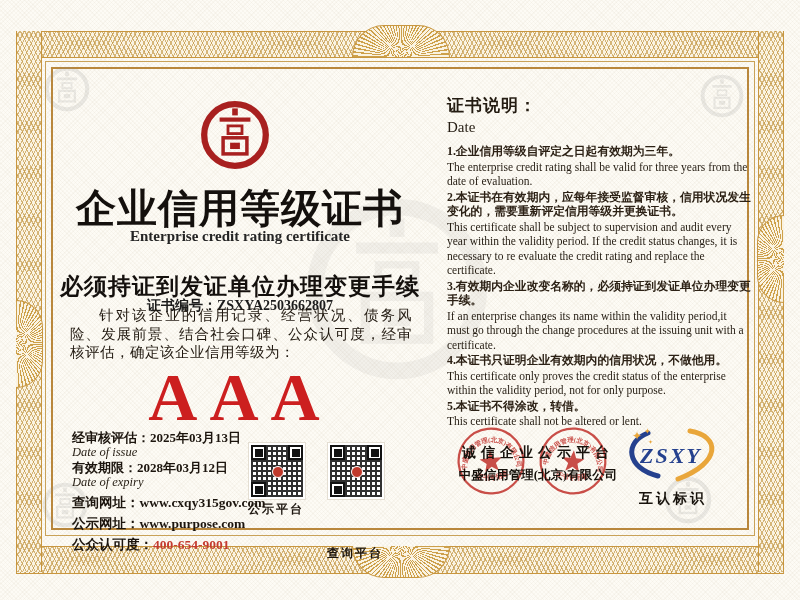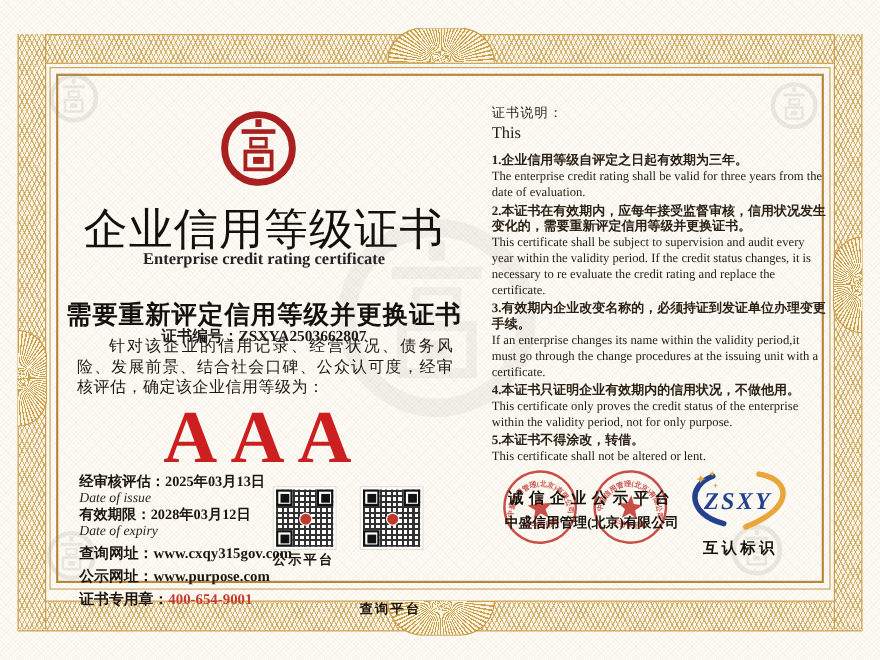--- a/index.html
+++ b/index.html
@@ -32,22 +32,22 @@
   .frame-inner{position:absolute;left:51px;right:51px;top:67px;bottom:70px;border:2px solid #b9873c;}
   
   .wm{position:absolute;color:#8a8a8a;}
   .wm-tl{left:44px;top:66px;width:46px;height:46px;opacity:.16;}
   .wm-tr{left:700px;top:74px;width:44px;height:44px;opacity:.16;}
   .wm-bl{left:42px;top:482px;width:46px;height:46px;opacity:.16;}
   .wm-br{left:664px;top:476px;width:48px;height:48px;opacity:.16;}
   .wm-center{left:304px;top:196px;width:186px;height:186px;opacity:.09;}
   .emblem-red{position:absolute;left:200px;top:100px;width:70px;height:70px;color:#a8201f;}
   
-  .title{position:absolute;left:40px;top:181px;width:364px;text-align:right;
-    font-size:40px;font-weight:normal;color:#14100d;letter-spacing:1px;}
+  .title{position:absolute;left:58px;top:181px;width:364px;text-align:center;
+    font-size:40px;font-weight:bold;color:#14100d;letter-spacing:1px;}
   .subtitle{position:absolute;left:58px;top:228px;width:364px;text-align:center;
     font-size:15px;font-weight:bold;color:#242424;}
   .certno{position:absolute;left:58px;top:249px;width:364px;text-align:center;
     font-size:14px;font-weight:bold;color:#1c1c1c;margin-top:48px;}
   .company{position:absolute;left:58px;top:271px;width:364px;text-align:center;
     font-size:23px;font-weight:bold;color:#14100d;letter-spacing:1px;}
   .body-text{position:absolute;left:70px;top:306px;width:342px;
     font-size:14.5px;line-height:18.5px;color:#20180f;text-indent:2em;
     letter-spacing:.5px;text-align:justify;}
   .rating{position:absolute;left:58px;top:358px;width:364px;text-align:center;
@@ -68,21 +68,21 @@
     opacity:.88;}
   .finder{position:absolute;width:11px;height:11px;border:2px solid #111;background:#fff;}
   .finder::after{content:"";position:absolute;inset:1.5px;background:#111;}
   .f-tl{left:2px;top:2px;} .f-tr{right:2px;top:2px;} .f-bl{left:2px;bottom:2px;}
   .qr-dot{position:absolute;left:23px;top:23px;width:10px;height:10px;border-radius:50%;
     background:#c0392b;border:1px solid #fff;}
   .qr-label{position:absolute;width:64px;text-align:center;font-size:12px;font-weight:bold;
     letter-spacing:2px;color:#1c150e;top:501px;}
   
   .notes{position:absolute;left:447px;top:94px;width:304px;color:#241c12;}
-  .notes-h-cn{font-size:12px;font-weight:normal;letter-spacing:1px;margin:0 0 2px 0;}
+  .notes-h-cn{font-size:17px;font-weight:bold;letter-spacing:1px;margin:0 0 2px 0;}
   .notes-h-en{font-size:15px;margin:0 0 8px 0;}
   .note-cn{font-size:11.8px;line-height:14.5px;margin:1px 0;font-weight:bold;color:#2c2115;}
   .note-en{font-size:11.5px;line-height:14.5px;margin:1px 0;color:#241c12;}
   
   .seal{position:absolute;width:72px;height:72px;opacity:.92;}
   .seal1{left:455px;top:425px;transform:rotate(-6deg);}
   .seal2{left:537px;top:425px;transform:rotate(5deg);}
   .overlay1{position:absolute;left:450px;top:444px;width:176px;text-align:center;
     font-size:14px;font-weight:bold;letter-spacing:5px;color:#17120c;}
   .overlay2{position:absolute;left:444px;top:467px;width:188px;text-align:center;
@@ -136,32 +136,32 @@
       <use href="#emblem-sym"></use>
     </svg>
 
   <svg class="emblem-red" viewBox="0 0 100 100">
       <use href="#emblem-sym"></use>
     </svg>
 
   <div class="title">企业信用等级证书</div>
   <div class="subtitle">Enterprise credit rating certificate</div>
   <div class="certno"><span>证书编号：</span><span>ZSXYA2503662807</span></div>
-  <div class="company">需要重新评定信用等级并更换证书</div>
+  <div class="company">必须持证到发证单位办理变更手续</div>
   <div class="body-text">针对该企业的信用记录、经营状况、债务风险、发展前景、结合社会口碑、公众认可度，经审核评估，确定该企业信用等级为：</div>
   <div class="rating">AAA</div>
 
   <div class="footer">
     <div class="f-line"><span>经审核评估：</span><span class="f-value">2025年03月13日</span></div>
     <div class="f-en">Date of issue</div>
     <div class="f-line"><span>有效期限：</span><span class="f-value">2028年03月12日</span></div>
     <div class="f-en">Date of expiry</div>
     <div class="f-site"><span>查询网址：</span><span class="f-value">www.cxqy315gov.com</span></div>
     <div class="f-site"><span>公示网址：</span><span class="f-value">www.purpose.com</span></div>
-    <div class="f-site"><span>证书专用章：</span><span class="f-value phone">400-654-9001</span></div>
+    <div class="f-site"><span>公众认可度：</span><span class="f-value phone">400-654-9001</span></div>
   </div>
 
   <div class="qr" style="left:248px;top:442px;">
     <div class="qr-px"></div>
     <div class="finder f-tl"></div>
     <div class="finder f-tr"></div>
     <div class="finder f-bl"></div>
     <div class="qr-dot"></div>
   </div>
   <div class="qr-label" style="left:244px;">公示平台</div>
@@ -169,21 +169,21 @@
     <div class="qr-px"></div>
     <div class="finder f-tl"></div>
     <div class="finder f-tr"></div>
     <div class="finder f-bl"></div>
     <div class="qr-dot"></div>
   </div>
   <div class="qr-label" style="left:323px;margin-top:44px;">查询平台</div>
 
   <div class="notes">
     <p class="notes-h-cn">证书说明：</p>
-    <p class="notes-h-en">This</p>
+    <p class="notes-h-en">Date</p>
     <p class="note-cn">1.企业信用等级自评定之日起有效期为三年。</p>
     <p class="note-en">The enterprise credit rating shall be valid for three years from the date of evaluation.</p>
     <p class="note-cn">2.本证书在有效期内，应每年接受监督审核，信用状况发生变化的，需要重新评定信用等级并更换证书。</p>
     <p class="note-en">This certificate shall be subject to supervision and audit every year within the validity period. If the credit status changes, it is necessary to re evaluate the credit rating and replace the certificate.</p>
     <p class="note-cn">3.有效期内企业改变名称的，必须持证到发证单位办理变更手续。</p>
     <p class="note-en">If an enterprise changes its name within the validity period,it must go through the change procedures at the issuing unit with a certificate.</p>
     <p class="note-cn">4.本证书只证明企业有效期内的信用状况，不做他用。</p>
     <p class="note-en">This certificate only proves the credit status of the enterprise within the validity period, not for only purpose.</p>
     <p class="note-cn">5.本证书不得涂改，转借。</p>
     <p class="note-en">This certificate shall not be altered or lent.</p>

